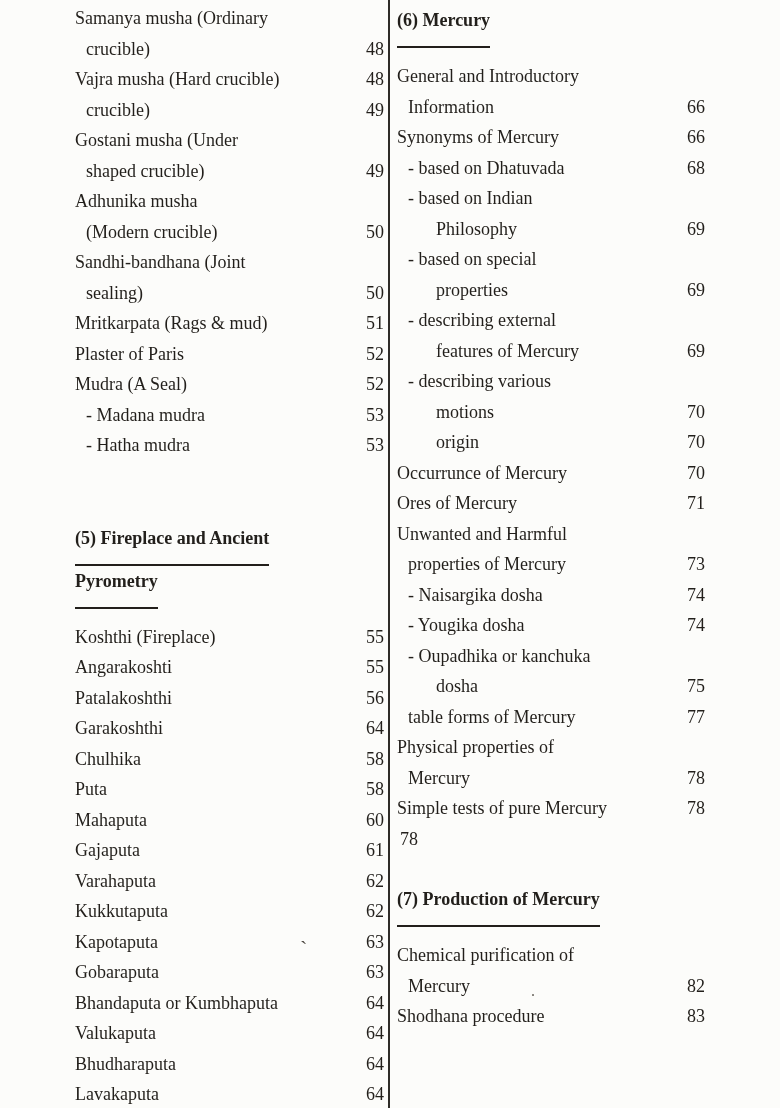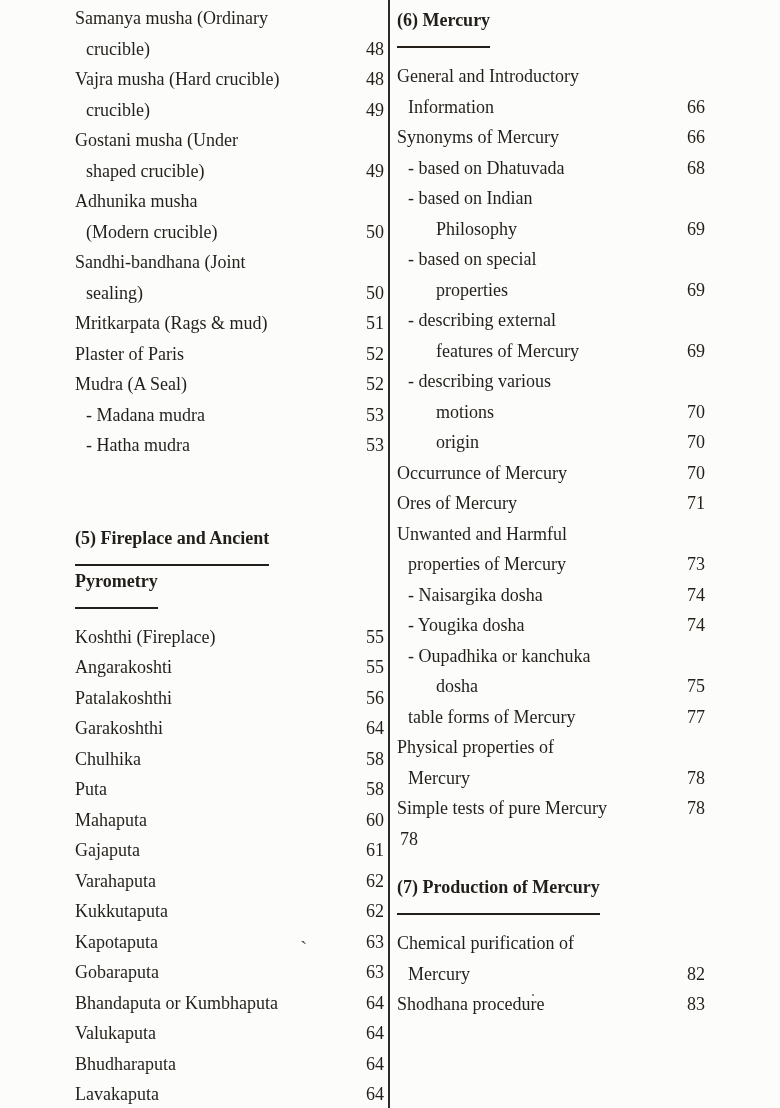--- a/index.html
+++ b/index.html
@@ -17,21 +17,21 @@
   }
   .page{position:absolute;inset:0;}
   .col{position:absolute;font-size:18px;line-height:30.5px;}
   .col-left{left:75px;top:3px;width:309px;}
   .col-right{left:397px;top:5px;width:308px;}
   .divider{
     position:absolute;left:388px;top:0;width:2px;height:1108px;
     background:var(--divider);
   }
   .section + .section{margin-top:62px;}
-  .col-right .section + .section{margin-top:18px;}
+  .col-right .section + .section{margin-top:30px;}
   .heading-line{font-weight:700;white-space:nowrap;}
   .heading-line .heading-text{
     border-bottom:2px solid var(--ink);
     padding-bottom:12px;
     display:inline-block;
     line-height:27px;
   }
   .heading-last{margin-bottom:13px;}
   .row{
     display:flex;

